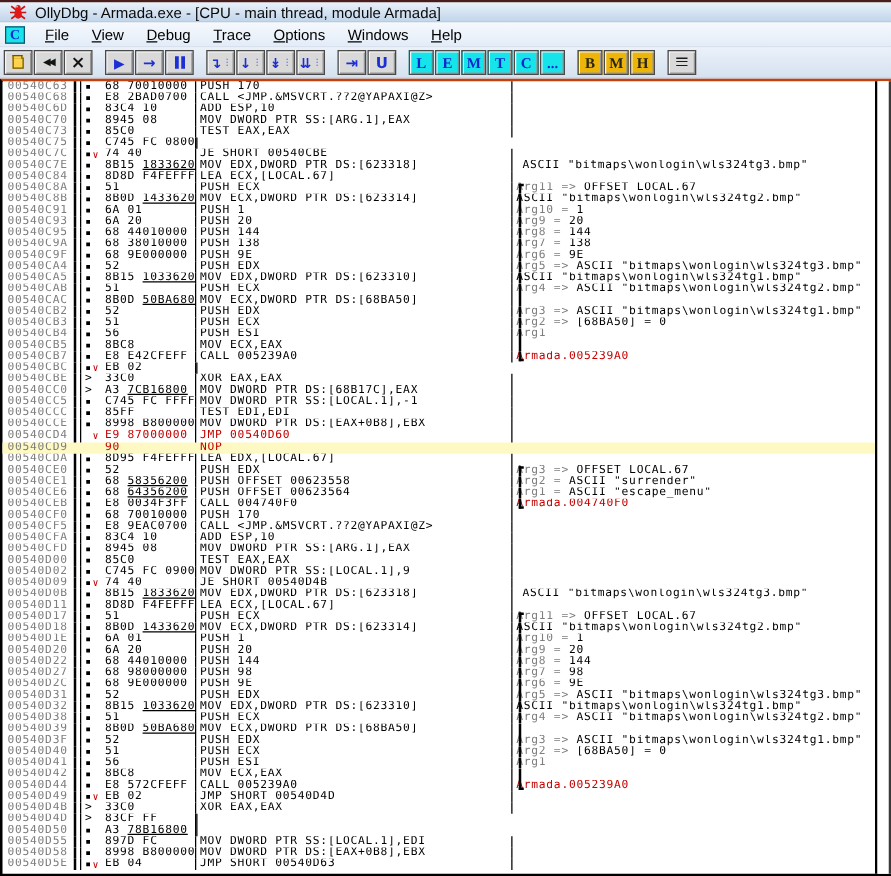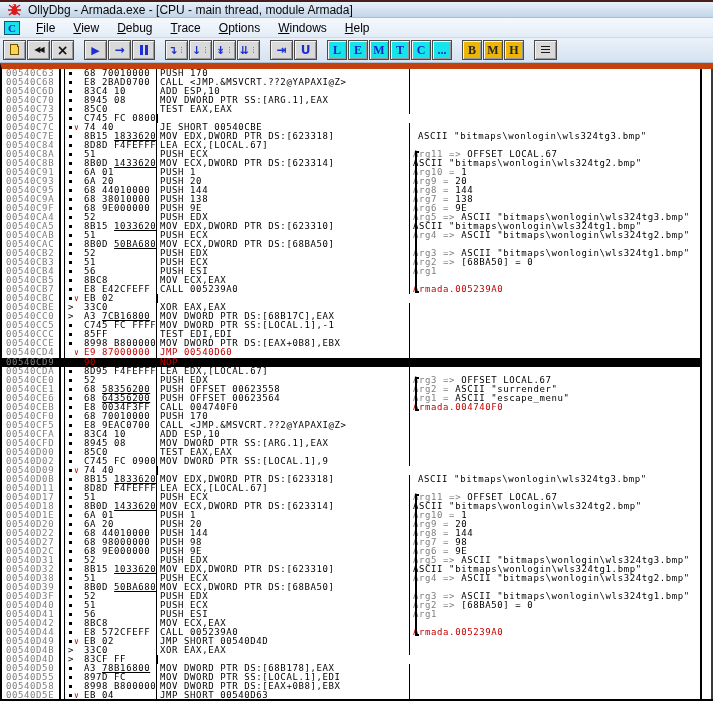--- a/index.html
+++ b/index.html
@@ -28,42 +28,42 @@
   .tb-yellow{width:20px;background:#eeb509;color:#26261e;font:bold 12px "Liberation Serif",serif;}
   .g12{font-size:12px;font-weight:bold;line-height:1;}
   .dots{font-size:7px;color:#1c2fd4;margin-left:1px;line-height:1;}
   .ic-pause{width:8px;height:10px;border-left:3px solid #1c2fd4;border-right:3px solid #1c2fd4;box-sizing:border-box;}
   .ic-folder{width:14px;height:9px;background:#ffd34d;border:1px solid #6e5400;position:relative;box-sizing:border-box;}
   .ic-folder::before{content:"";position:absolute;top:-3px;left:-1px;width:6px;height:2px;background:#ffd34d;
                      border:1px solid #6e5400;border-bottom:none;}
   .ic-list{width:11px;height:9px;background:repeating-linear-gradient(180deg,#1a1a1a 0 1px,rgba(0,0,0,0) 1px 3px);}
   
   .disasm{position:absolute;top:63px;left:0;width:713px;height:638px;background:#fff;box-sizing:border-box;
-          border-top:6px solid #c2410c;border-left:2px solid #000;border-bottom:2px solid #000;display:flex;}
+          border-top:2px solid #c2410c;border-left:2px solid #000;border-bottom:2px solid #000;display:flex;}
   #rows{width:698px;}
   .rsep{width:2px;background:#000;}
   .rstrip{width:9px;background:#fff;}
   .redge{width:2px;background:#3a3a3a;}
   .row{display:flex;height:9.028px;line-height:9px;font-family:"DejaVu Sans Mono",monospace;font-size:9px;
        letter-spacing:0.6px;white-space:pre;color:#000;}
   .ca{width:57px;padding-left:4px;color:#7e7e7e;box-sizing:border-box;overflow:hidden;}
   .s1{width:2px;background:#000;}
   .s2{width:3px;}
   .s3,.s4,.s5{width:1px;background:#000;}
   .cf{width:19px;overflow:hidden;}
   .ch{width:72px;overflow:hidden;}
   .cd{width:252px;padding-left:3px;box-sizing:border-box;overflow:hidden;}
   .cc{width:290px;position:relative;overflow:hidden;box-sizing:border-box;}
   .dt{display:inline-block;width:3px;height:3px;background:#000;margin:3px 0 0 4px;vertical-align:top;}
   .vr{color:#c40000;font-size:8px;margin-left:2px;}
   .vr.solo{margin-left:9px;}
   .gt{margin-left:3px;}
   .red{color:#c40000;}
   .u{text-decoration:underline;text-underline-offset:1px;}
-  .row.hl{background:#000000;justify-content:center;}
+  .row.hl{background:#fef9c3;justify-content:center;}
   .row.hl .s1,.row.hl .s3,.row.hl .s4,.row.hl .s5{background:rgba(0,0,0,0);}
   .br{position:absolute;left:5px;top:0;bottom:0;width:4px;border-left:2px solid #000;box-sizing:border-box;}
   .br.top{border-top:2px solid #000;top:1px;}
   .br.bot{border-bottom:2px solid #000;bottom:1px;}
   .cm{display:inline-block;margin-left:8px;}
   .cm.inbr{margin-left:3px;}
   .pg{color:#7e7e7e;} .pb{color:#000;} .pr{color:#c40000;}
 </style>
 </head>
 <body>
@@ -198,21 +198,21 @@
       <div class="row"><span class="ca">00540CE0</span><span class="s1"></span><span class="s2"></span><span class="s3"></span><span class="cf"><span class="dt"></span></span><span class="ch"><span>52</span></span><span class="s4"></span><span class="cd">PUSH EDX</span><span class="s5"></span><span class="cc"><span class="br top"></span><span class="cm inbr"><span class="pg">Arg3 =&gt; </span><span class="pb">OFFSET LOCAL.67</span></span></span></div>
       <div class="row"><span class="ca">00540CE1</span><span class="s1"></span><span class="s2"></span><span class="s3"></span><span class="cf"><span class="dt"></span></span><span class="ch"><span>68 </span><span class="u">58356200</span></span><span class="s4"></span><span class="cd">PUSH OFFSET 00623558</span><span class="s5"></span><span class="cc"><span class="br mid"></span><span class="cm inbr"><span class="pg">Arg2 = </span><span class="pb">ASCII "surrender"</span></span></span></div>
       <div class="row"><span class="ca">00540CE6</span><span class="s1"></span><span class="s2"></span><span class="s3"></span><span class="cf"><span class="dt"></span></span><span class="ch"><span>68 </span><span class="u">64356200</span></span><span class="s4"></span><span class="cd">PUSH OFFSET 00623564</span><span class="s5"></span><span class="cc"><span class="br mid"></span><span class="cm inbr"><span class="pg">Arg1 = </span><span class="pb">ASCII "escape_menu"</span></span></span></div>
       <div class="row"><span class="ca">00540CEB</span><span class="s1"></span><span class="s2"></span><span class="s3"></span><span class="cf"><span class="dt"></span></span><span class="ch"><span>E8 0034F3FF</span></span><span class="s4"></span><span class="cd">CALL 004740F0</span><span class="s5"></span><span class="cc"><span class="br bot"></span><span class="cm inbr"><span class="pr">Armada.004740F0</span></span></span></div>
       <div class="row"><span class="ca">00540CF0</span><span class="s1"></span><span class="s2"></span><span class="s3"></span><span class="cf"><span class="dt"></span></span><span class="ch"><span>68 70010000</span></span><span class="s4"></span><span class="cd">PUSH 170</span><span class="s5"></span><span class="cc"></span></div>
       <div class="row"><span class="ca">00540CF5</span><span class="s1"></span><span class="s2"></span><span class="s3"></span><span class="cf"><span class="dt"></span></span><span class="ch"><span>E8 9EAC0700</span></span><span class="s4"></span><span class="cd">CALL &lt;JMP.&amp;MSVCRT.??2@YAPAXI@Z&gt;</span><span class="s5"></span><span class="cc"></span></div>
       <div class="row"><span class="ca">00540CFA</span><span class="s1"></span><span class="s2"></span><span class="s3"></span><span class="cf"><span class="dt"></span></span><span class="ch"><span>83C4 10</span></span><span class="s4"></span><span class="cd">ADD ESP,10</span><span class="s5"></span><span class="cc"></span></div>
       <div class="row"><span class="ca">00540CFD</span><span class="s1"></span><span class="s2"></span><span class="s3"></span><span class="cf"><span class="dt"></span></span><span class="ch"><span>8945 08</span></span><span class="s4"></span><span class="cd">MOV DWORD PTR SS:[ARG.1],EAX</span><span class="s5"></span><span class="cc"></span></div>
       <div class="row"><span class="ca">00540D00</span><span class="s1"></span><span class="s2"></span><span class="s3"></span><span class="cf"><span class="dt"></span></span><span class="ch"><span>85C0</span></span><span class="s4"></span><span class="cd">TEST EAX,EAX</span><span class="s5"></span><span class="cc"></span></div>
       <div class="row"><span class="ca">00540D02</span><span class="s1"></span><span class="s2"></span><span class="s3"></span><span class="cf"><span class="dt"></span></span><span class="ch"><span>C745 FC 09000000</span></span><span class="s4"></span><span class="cd">MOV DWORD PTR SS:[LOCAL.1],9</span><span class="s5"></span><span class="cc"></span></div>
-      <div class="row"><span class="ca">00540D09</span><span class="s1"></span><span class="s2"></span><span class="s3"></span><span class="cf"><span class="dt"></span><span class="vr">∨</span></span><span class="ch"><span>74 40</span></span><span class="s4"></span><span class="s5"></span><span class="cc"></span></div>
+      <div class="row"><span class="ca">00540D09</span><span class="s1"></span><span class="s2"></span><span class="s3"></span><span class="cf"><span class="dt"></span><span class="vr">∨</span></span><span class="ch"><span>74 40</span></span><span class="s4"></span><span class="cd">JE SHORT 00540D4B</span><span class="s5"></span><span class="cc"></span></div>
       <div class="row"><span class="ca">00540D0B</span><span class="s1"></span><span class="s2"></span><span class="s3"></span><span class="cf"><span class="dt"></span></span><span class="ch"><span>8B15 </span><span class="u">18336200</span></span><span class="s4"></span><span class="cd">MOV EDX,DWORD PTR DS:[623318]</span><span class="s5"></span><span class="cc"><span class="cm"><span class="pb">ASCII "bitmaps\wonlogin\wls324tg3.bmp"</span></span></span></div>
       <div class="row"><span class="ca">00540D11</span><span class="s1"></span><span class="s2"></span><span class="s3"></span><span class="cf"><span class="dt"></span></span><span class="ch"><span>8D8D F4FEFFFF</span></span><span class="s4"></span><span class="cd">LEA ECX,[LOCAL.67]</span><span class="s5"></span><span class="cc"></span></div>
       <div class="row"><span class="ca">00540D17</span><span class="s1"></span><span class="s2"></span><span class="s3"></span><span class="cf"><span class="dt"></span></span><span class="ch"><span>51</span></span><span class="s4"></span><span class="cd">PUSH ECX</span><span class="s5"></span><span class="cc"><span class="br top"></span><span class="cm inbr"><span class="pg">Arg11 =&gt; </span><span class="pb">OFFSET LOCAL.67</span></span></span></div>
       <div class="row"><span class="ca">00540D18</span><span class="s1"></span><span class="s2"></span><span class="s3"></span><span class="cf"><span class="dt"></span></span><span class="ch"><span>8B0D </span><span class="u">14336200</span></span><span class="s4"></span><span class="cd">MOV ECX,DWORD PTR DS:[623314]</span><span class="s5"></span><span class="cc"><span class="br mid"></span><span class="cm inbr"><span class="pb">ASCII "bitmaps\wonlogin\wls324tg2.bmp"</span></span></span></div>
       <div class="row"><span class="ca">00540D1E</span><span class="s1"></span><span class="s2"></span><span class="s3"></span><span class="cf"><span class="dt"></span></span><span class="ch"><span>6A 01</span></span><span class="s4"></span><span class="cd">PUSH 1</span><span class="s5"></span><span class="cc"><span class="br mid"></span><span class="cm inbr"><span class="pg">Arg10 = </span><span class="pb">1</span></span></span></div>
       <div class="row"><span class="ca">00540D20</span><span class="s1"></span><span class="s2"></span><span class="s3"></span><span class="cf"><span class="dt"></span></span><span class="ch"><span>6A 20</span></span><span class="s4"></span><span class="cd">PUSH 20</span><span class="s5"></span><span class="cc"><span class="br mid"></span><span class="cm inbr"><span class="pg">Arg9 = </span><span class="pb">20</span></span></span></div>
       <div class="row"><span class="ca">00540D22</span><span class="s1"></span><span class="s2"></span><span class="s3"></span><span class="cf"><span class="dt"></span></span><span class="ch"><span>68 44010000</span></span><span class="s4"></span><span class="cd">PUSH 144</span><span class="s5"></span><span class="cc"><span class="br mid"></span><span class="cm inbr"><span class="pg">Arg8 = </span><span class="pb">144</span></span></span></div>
       <div class="row"><span class="ca">00540D27</span><span class="s1"></span><span class="s2"></span><span class="s3"></span><span class="cf"><span class="dt"></span></span><span class="ch"><span>68 98000000</span></span><span class="s4"></span><span class="cd">PUSH 98</span><span class="s5"></span><span class="cc"><span class="br mid"></span><span class="cm inbr"><span class="pg">Arg7 = </span><span class="pb">98</span></span></span></div>
       <div class="row"><span class="ca">00540D2C</span><span class="s1"></span><span class="s2"></span><span class="s3"></span><span class="cf"><span class="dt"></span></span><span class="ch"><span>68 9E000000</span></span><span class="s4"></span><span class="cd">PUSH 9E</span><span class="s5"></span><span class="cc"><span class="br mid"></span><span class="cm inbr"><span class="pg">Arg6 = </span><span class="pb">9E</span></span></span></div>
       <div class="row"><span class="ca">00540D31</span><span class="s1"></span><span class="s2"></span><span class="s3"></span><span class="cf"><span class="dt"></span></span><span class="ch"><span>52</span></span><span class="s4"></span><span class="cd">PUSH EDX</span><span class="s5"></span><span class="cc"><span class="br mid"></span><span class="cm inbr"><span class="pg">Arg5 =&gt; </span><span class="pb">ASCII "bitmaps\wonlogin\wls324tg3.bmp"</span></span></span></div>
@@ -220,21 +220,21 @@
       <div class="row"><span class="ca">00540D38</span><span class="s1"></span><span class="s2"></span><span class="s3"></span><span class="cf"><span class="dt"></span></span><span class="ch"><span>51</span></span><span class="s4"></span><span class="cd">PUSH ECX</span><span class="s5"></span><span class="cc"><span class="br mid"></span><span class="cm inbr"><span class="pg">Arg4 =&gt; </span><span class="pb">ASCII "bitmaps\wonlogin\wls324tg2.bmp"</span></span></span></div>
       <div class="row"><span class="ca">00540D39</span><span class="s1"></span><span class="s2"></span><span class="s3"></span><span class="cf"><span class="dt"></span></span><span class="ch"><span>8B0D </span><span class="u">50BA6800</span></span><span class="s4"></span><span class="cd">MOV ECX,DWORD PTR DS:[68BA50]</span><span class="s5"></span><span class="cc"><span class="br mid"></span><span class="cm inbr"></span></span></div>
       <div class="row"><span class="ca">00540D3F</span><span class="s1"></span><span class="s2"></span><span class="s3"></span><span class="cf"><span class="dt"></span></span><span class="ch"><span>52</span></span><span class="s4"></span><span class="cd">PUSH EDX</span><span class="s5"></span><span class="cc"><span class="br mid"></span><span class="cm inbr"><span class="pg">Arg3 =&gt; </span><span class="pb">ASCII "bitmaps\wonlogin\wls324tg1.bmp"</span></span></span></div>
       <div class="row"><span class="ca">00540D40</span><span class="s1"></span><span class="s2"></span><span class="s3"></span><span class="cf"><span class="dt"></span></span><span class="ch"><span>51</span></span><span class="s4"></span><span class="cd">PUSH ECX</span><span class="s5"></span><span class="cc"><span class="br mid"></span><span class="cm inbr"><span class="pg">Arg2 =&gt; </span><span class="pb">[68BA50] = 0</span></span></span></div>
       <div class="row"><span class="ca">00540D41</span><span class="s1"></span><span class="s2"></span><span class="s3"></span><span class="cf"><span class="dt"></span></span><span class="ch"><span>56</span></span><span class="s4"></span><span class="cd">PUSH ESI</span><span class="s5"></span><span class="cc"><span class="br mid"></span><span class="cm inbr"><span class="pg">Arg1</span></span></span></div>
       <div class="row"><span class="ca">00540D42</span><span class="s1"></span><span class="s2"></span><span class="s3"></span><span class="cf"><span class="dt"></span></span><span class="ch"><span>8BC8</span></span><span class="s4"></span><span class="cd">MOV ECX,EAX</span><span class="s5"></span><span class="cc"><span class="br mid"></span><span class="cm inbr"></span></span></div>
       <div class="row"><span class="ca">00540D44</span><span class="s1"></span><span class="s2"></span><span class="s3"></span><span class="cf"><span class="dt"></span></span><span class="ch"><span>E8 572CFEFF</span></span><span class="s4"></span><span class="cd">CALL 005239A0</span><span class="s5"></span><span class="cc"><span class="br bot"></span><span class="cm inbr"><span class="pr">Armada.005239A0</span></span></span></div>
       <div class="row"><span class="ca">00540D49</span><span class="s1"></span><span class="s2"></span><span class="s3"></span><span class="cf"><span class="dt"></span><span class="vr">∨</span></span><span class="ch"><span>EB 02</span></span><span class="s4"></span><span class="cd">JMP SHORT 00540D4D</span><span class="s5"></span><span class="cc"></span></div>
       <div class="row"><span class="ca">00540D4B</span><span class="s1"></span><span class="s2"></span><span class="s3"></span><span class="cf"><span class="gt">&gt;</span></span><span class="ch"><span>33C0</span></span><span class="s4"></span><span class="cd">XOR EAX,EAX</span><span class="s5"></span><span class="cc"></span></div>
       <div class="row"><span class="ca">00540D4D</span><span class="s1"></span><span class="s2"></span><span class="s3"></span><span class="cf"><span class="gt">&gt;</span></span><span class="ch"><span>83CF FF</span></span><span class="s4"></span><span class="s5"></span><span class="cc"></span></div>
-      <div class="row"><span class="ca">00540D50</span><span class="s1"></span><span class="s2"></span><span class="s3"></span><span class="cf"><span class="dt"></span></span><span class="ch"><span>A3 </span><span class="u">78B16800</span></span><span class="s4"></span><span class="cd">MOV DWORD PTR DS:[68B178],EAX</span><span class="s5"></span><span class="cc"></span></div>
+      <div class="row"><span class="ca">00540D50</span><span class="s1"></span><span class="s2"></span><span class="s3"></span><span class="cf"><span class="dt"></span></span><span class="ch"><span>A3 </span><span class="u">78B16800</span></span><span class="s4"></span><span class="s5"></span><span class="cc"></span></div>
       <div class="row"><span class="ca">00540D55</span><span class="s1"></span><span class="s2"></span><span class="s3"></span><span class="cf"><span class="dt"></span></span><span class="ch"><span>897D FC</span></span><span class="s4"></span><span class="cd">MOV DWORD PTR SS:[LOCAL.1],EDI</span><span class="s5"></span><span class="cc"></span></div>
       <div class="row"><span class="ca">00540D58</span><span class="s1"></span><span class="s2"></span><span class="s3"></span><span class="cf"><span class="dt"></span></span><span class="ch"><span>8998 B8000000</span></span><span class="s4"></span><span class="cd">MOV DWORD PTR DS:[EAX+0B8],EBX</span><span class="s5"></span><span class="cc"></span></div>
       <div class="row"><span class="ca">00540D5E</span><span class="s1"></span><span class="s2"></span><span class="s3"></span><span class="cf"><span class="dt"></span><span class="vr">∨</span></span><span class="ch"><span>EB 04</span></span><span class="s4"></span><span class="cd">JMP SHORT 00540D63</span><span class="s5"></span><span class="cc"></span></div>
     </div>
   <div class="rsep"></div>
   <div class="rstrip"></div>
   <div class="redge"></div>
 </div>
 
 </body></html>

